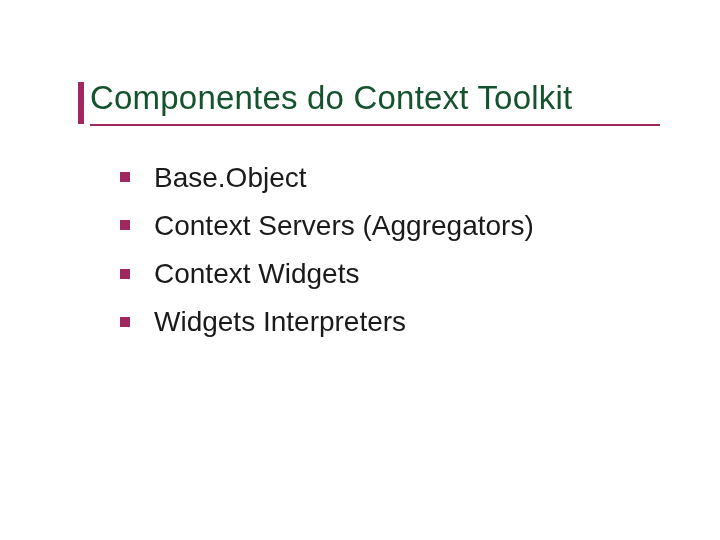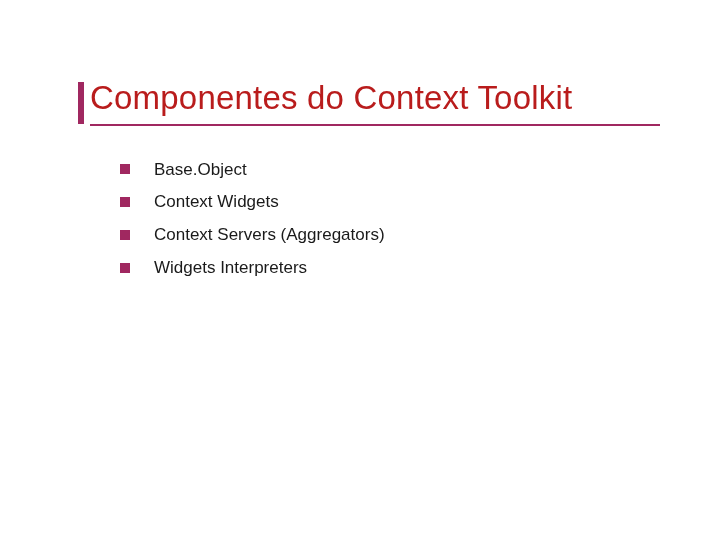--- a/index.html
+++ b/index.html
@@ -28,40 +28,40 @@
       position: absolute;
       left: -12px;
       top: 4px;
       width: 6px;
       height: 42px;
       background: #a02860;
     }
     .title {
       font-size: 33px;
       font-weight: 400;
-      color: #b91c1c;
+      color: #14532d;
       line-height: 1.2;
       letter-spacing: 0.2px;
     }
     .title-underline {
       margin-top: 6px;
       height: 2px;
       background: #a02860;
       width: 100%;
     }
     .bullets {
       list-style: none;
       padding-left: 30px;
       margin-top: 22px;
     }
     .bullets li {
       display: flex;
       align-items: center;
       margin-bottom: 9px;
-      font-size: 17px;
+      font-size: 28px;
       color: #1a1a1a;
       line-height: 1.4;
     }
     .bullet-marker {
       width: 10px;
       height: 10px;
       background: #a02860;
       margin-right: 24px;
       flex-shrink: 0;
     }
@@ -75,24 +75,24 @@
     <h1 class="title">Componentes do Context Toolkit</h1>
     <div class="title-underline"></div>
   </div>
   <ul class="bullets">
     <li>
       <span class="bullet-marker"></span>
       <span>Base.Object</span>
     </li>
     <li>
       <span class="bullet-marker"></span>
-      <span>Context Widgets</span>
+      <span>Context Servers (Aggregators)</span>
     </li>
     <li>
       <span class="bullet-marker"></span>
-      <span>Context Servers (Aggregators)</span>
+      <span>Context Widgets</span>
     </li>
     <li>
       <span class="bullet-marker"></span>
       <span>Widgets Interpreters</span>
     </li>
   </ul>
 </div>
 
 </body></html>

